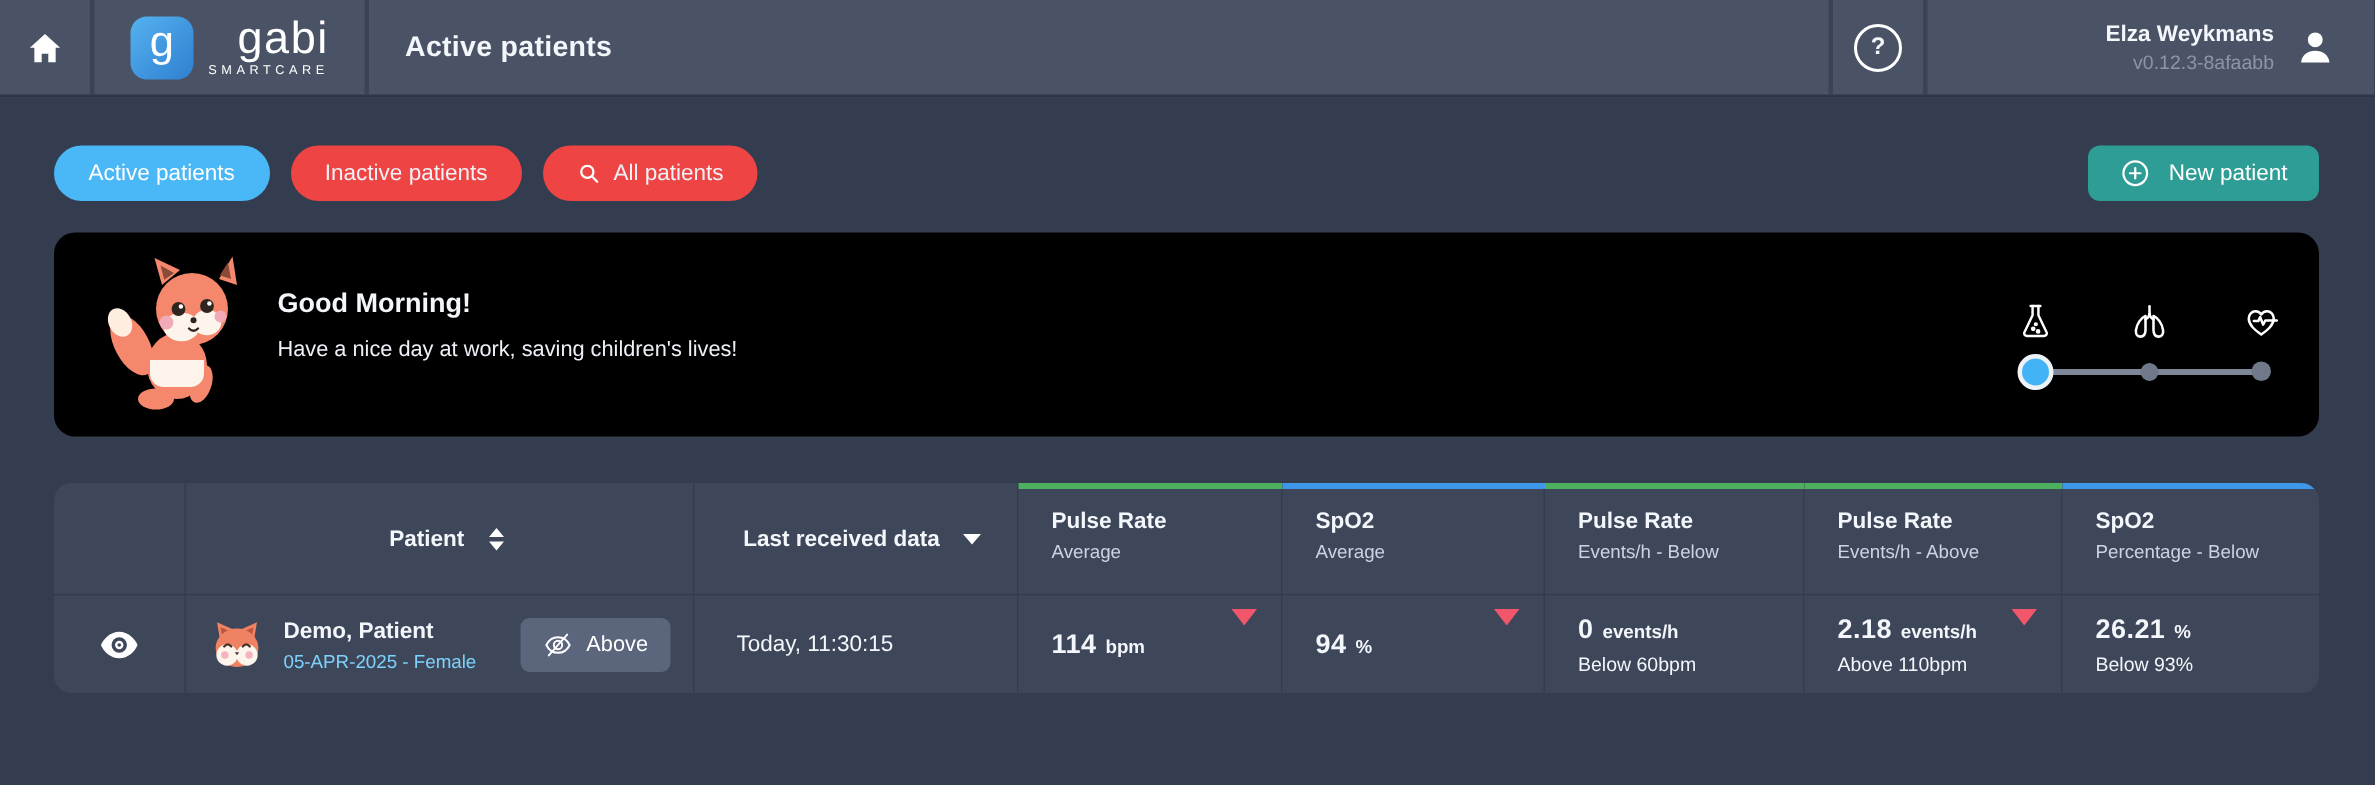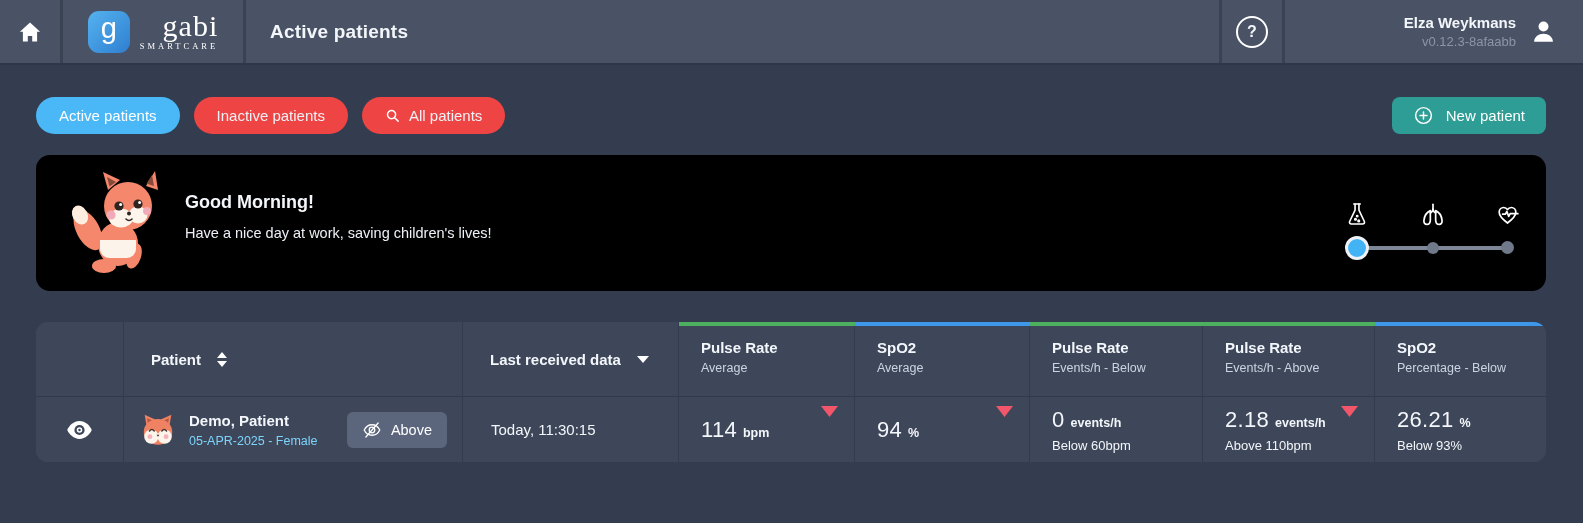--- a/index.html
+++ b/index.html
@@ -13,21 +13,21 @@
   
   .app-header { position:absolute; top:0; left:0; width:1583px; height:65px;
     background:#4a5365; display:flex; align-items:stretch; border-bottom:2px solid #2e3747; }
   .hdr-sec { display:flex; align-items:center; justify-content:center; }
   .sec-home { width:63px; border-right:3px solid #3a4354; cursor:pointer; }
   .sec-logo { width:183px; border-right:3px solid #3a4354; gap:10px; cursor:pointer; }
   .logo-badge { width:42px; height:42px; border-radius:11px;
     background:linear-gradient(135deg,#55b2ef 0%,#2f7fd0 100%);
     display:flex; align-items:center; justify-content:center;
     font-size:29px; color:#fff; padding-bottom:7px; }
-  .logo-text { display:flex; flex-direction:column; align-items:flex-end;font-family:Liberation Serif, serif; }
+  .logo-text { display:flex; flex-direction:column; align-items:flex-end; }
   .logo-name { font-size:30px; font-weight:400; line-height:28px; letter-spacing:1px; color:#fff; }
   .logo-tag { font-size:8.5px; letter-spacing:3px; color:#fff; margin-top:1px; }
   .sec-title { flex:1; justify-content:flex-start; padding-left:24px;
     font-size:19px; font-weight:700; letter-spacing:.2px; }
   .sec-help { width:66px; border-left:3px solid #3a4354; border-right:3px solid #3a4354; cursor:pointer; }
   .help-circle { width:32px; height:32px; border:2px solid #fff; border-radius:50%;
     display:flex; align-items:center; justify-content:center; font-size:16px; font-weight:700; }
   .sec-user { width:298px; justify-content:flex-end; gap:14px; padding-right:26px; cursor:pointer;padding-left:22px; }
   .user-text { text-align:right; }
   .user-name { font-size:15px; font-weight:700; }
@@ -61,21 +61,21 @@
     border-radius:50%; border:3px solid #eef2f7; cursor:grab; }
 
   
   .patients-table { position:absolute; left:36px; top:322px; width:1510px; height:140px;
     border-radius:12px; overflow:hidden; background:#3e4759; display:grid;
     grid-template-columns:88px 339px 216px 176px 175px 173px 172px 171px;
     grid-template-rows:75px 65px; }
   .th, .td { position:relative; background:#3e4759; border-right:1px solid #333c4e; }
   .no-br { border-right:none; }
   .th { border-bottom:1px solid #313a4c; }
-  .th-plain { display:flex; align-items:center; justify-content:flex-start;
+  .th-plain { display:flex; align-items:center; justify-content:center;
     padding:0 18px 0 27px; font-size:15px; font-weight:700; cursor:pointer;gap:16px; }
   .th-metric { padding:17px 0 0 22px; }
   .th-metric .t { font-size:15px; font-weight:700; }
   .th-metric .s { font-size:12.5px; color:#ccd4e1; margin-top:5px; }
   .accent-bar { position:absolute; top:0; left:0; right:-1px; height:4px; }
 
   .sort-both { display:flex; flex-direction:column; align-items:center; }
   .tri-up { width:0; height:0; border-left:5px solid transparent; border-right:5px solid transparent;
     border-bottom:6px solid #fff; }
   .tri-down { width:0; height:0; border-left:5px solid transparent; border-right:5px solid transparent;
@@ -87,21 +87,21 @@
   .avatar { width:38px; height:38px; flex:none; }
   .p-names { margin-left:12px; }
   .p-name { font-size:15px; font-weight:700; }
   .p-meta { font-size:12.5px; color:#7dd3fc; margin-top:5px; }
   .btn-hide { margin-left:auto; margin-right:15px; height:36px; border-radius:6px;
     background:#5b667c; display:flex; align-items:center; gap:9px; padding:0 15px;
     font-size:14.5px; color:#fff; cursor:pointer; border:none; }
   .td-last { display:flex; align-items:center; padding-left:28px; font-size:15px; }
   .td-metric { display:flex; flex-direction:column; justify-content:center; padding-left:22px; }
   .m-row { display:flex; align-items:baseline; gap:6px; }
-  .m-value { font-size:22px; font-weight:400; letter-spacing:.3px; }
+  .m-value { font-size:18px; font-weight:700; letter-spacing:.3px; }
   .m-unit { font-size:12.5px; font-weight:600; }
   .m-note { font-size:13px; margin-top:5px; }
   .m-note:empty { display:none; }
   .alarm-tri { position:absolute; top:9px; right:16px; width:17px; height:11px;
     clip-path:polygon(0 0,100% 0,50% 100%); }
 </style>
 </head>
 <body>
 
 <header class="app-header">

